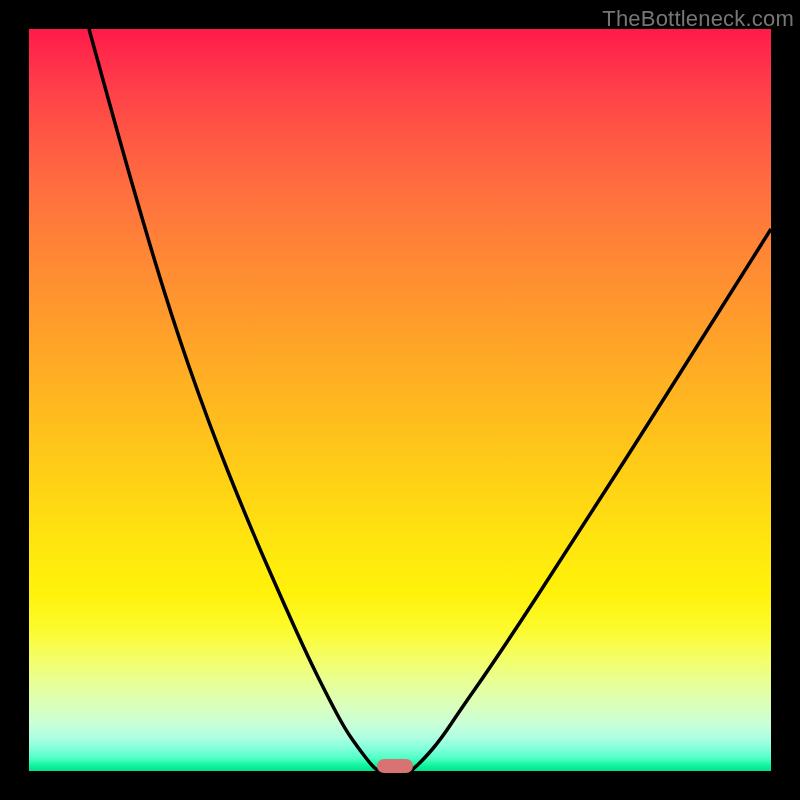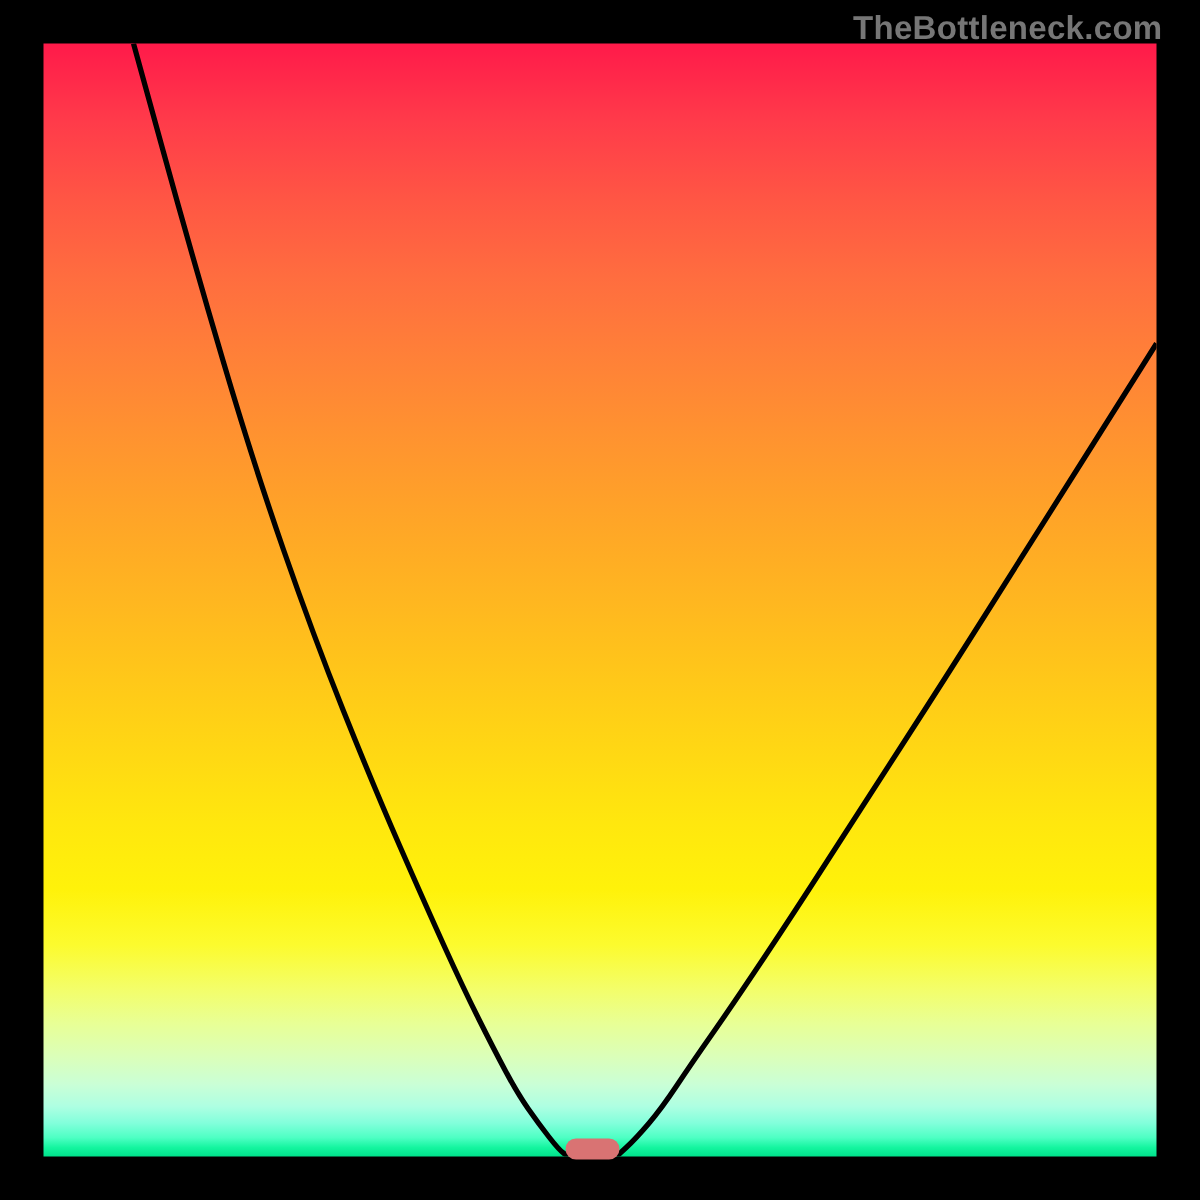--- a/index.html
+++ b/index.html
@@ -38,24 +38,24 @@
       #aeffe2 95.5%,
       #82ffdb 97%,
       #4effc4 98.3%,
       #14f59f 99.2%,
       #00e28b 100%
     );
   }
   .watermark {
     position: absolute;
     top: 6px;
-    right: 25px;
+    right: 6px;
     color: #767676;
     font-size: 22px;
-    font-weight: 700;
+    font-weight: 400;
     letter-spacing: 0.2px;
   }
   svg.curve {
     position: absolute;
     left: 29px;
     top: 29px;
     width: 742px;
     height: 742px;
   }
   .dot {

